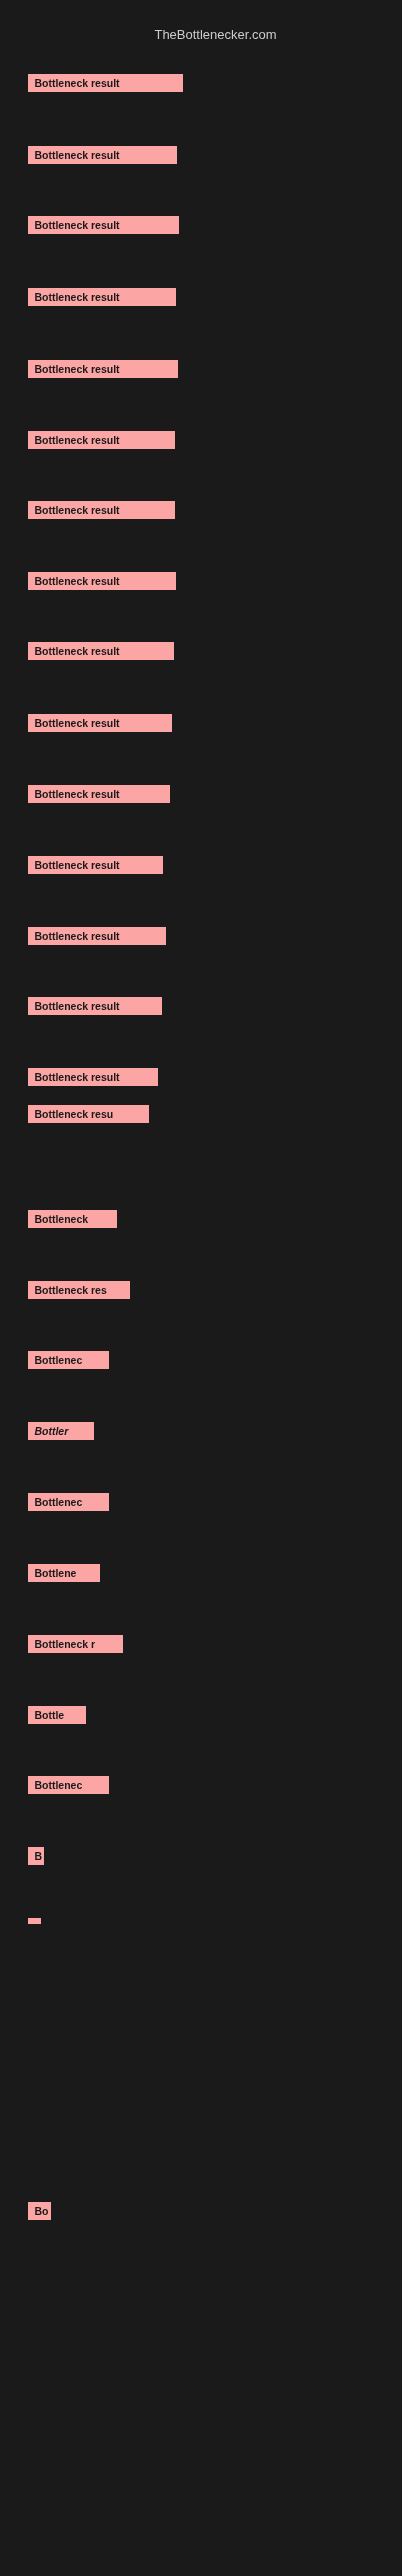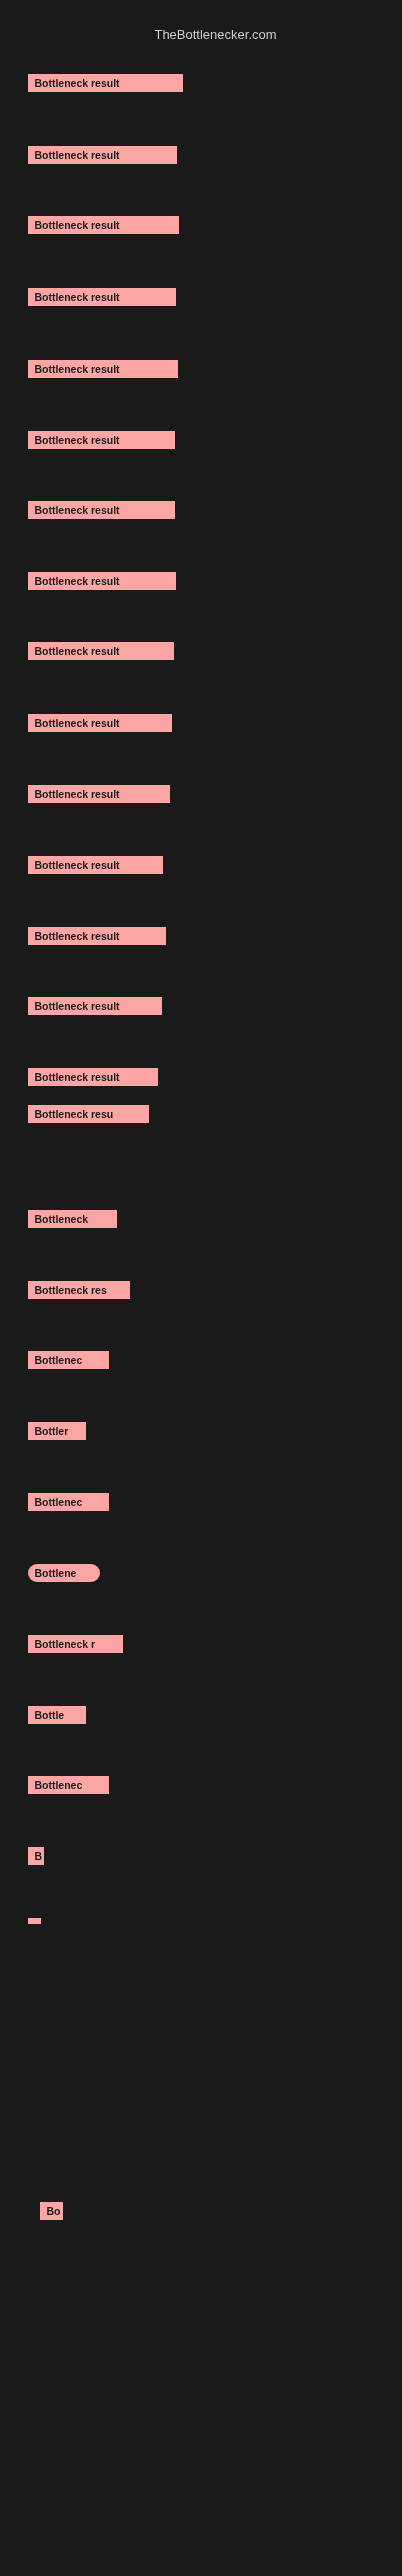--- a/index.html
+++ b/index.html
@@ -59,23 +59,23 @@
     <div class="bottleneck-item" style="top: 686px; left: 0px;"><span class="bottleneck-label" style="max-width: 144px; width: 144px;">Bottleneck result</span></div>
     <div class="bottleneck-item" style="top: 757px; left: 0px;"><span class="bottleneck-label" style="max-width: 142px; width: 142px;">Bottleneck result</span></div>
     <div class="bottleneck-item" style="top: 828px; left: 0px;"><span class="bottleneck-label" style="max-width: 135px; width: 135px;">Bottleneck result</span></div>
     <div class="bottleneck-item" style="top: 899px; left: 0px;"><span class="bottleneck-label" style="max-width: 138px; width: 138px;">Bottleneck result</span></div>
     <div class="bottleneck-item" style="top: 969px; left: 0px;"><span class="bottleneck-label" style="max-width: 134px; width: 134px;">Bottleneck result</span></div>
     <div class="bottleneck-item" style="top: 1040px; left: 0px;"><span class="bottleneck-label" style="max-width: 130px; width: 130px;">Bottleneck result</span></div>
     <div class="bottleneck-item" style="top: 1077px; left: 0px;"><span class="bottleneck-label" style="max-width: 121px; width: 121px;">Bottleneck resu</span></div>
     <div class="bottleneck-item" style="top: 1182px; left: 0px;"><span class="bottleneck-label" style="max-width: 89px; width: 107px;">Bottleneck</span></div>
     <div class="bottleneck-item" style="top: 1253px; left: 0px;"><span class="bottleneck-label" style="max-width: 113px; width: 102px;">Bottleneck res</span></div>
     <div class="bottleneck-item" style="top: 1323px; left: 0px;"><span class="bottleneck-label" style="max-width: 81px; width: 81px;">Bottlenec</span></div>
-    <div class="bottleneck-item" style="top: 1394px; left: 0px;"><span class="bottleneck-label" style="max-width: 66px; width: 58px;">Bottler</span></div>
+    <div class="bottleneck-item" style="top: 1394px; left: 0px;"><span class="bottleneck-label" style="max-width: 66px; width: 66px; font-style: italic;">Bottler</span></div>
     <div class="bottleneck-item" style="top: 1465px; left: 0px;"><span class="bottleneck-label" style="max-width: 81px; width: 81px;">Bottlenec</span></div>
-    <div class="bottleneck-item" style="top: 1536px; left: 0px;"><span class="bottleneck-label" style="max-width: 72px; width: 84px; border-radius: 9px;">Bottlene</span></div>
+    <div class="bottleneck-item" style="top: 1536px; left: 0px;"><span class="bottleneck-label" style="max-width: 72px; width: 84px;">Bottlene</span></div>
     <div class="bottleneck-item" style="top: 1607px; left: 0px;"><span class="bottleneck-label" style="max-width: 95px; width: 114px;">Bottleneck r</span></div>
     <div class="bottleneck-item" style="top: 1678px; left: 0px;"><span class="bottleneck-label" style="max-width: 58px; width: 68px;">Bottle</span></div>
     <div class="bottleneck-item" style="top: 1748px; left: 0px;"><span class="bottleneck-label" style="max-width: 81px; width: 81px;">Bottlenec</span></div>
     <div class="bottleneck-item" style="top: 1819px; left: 0px;"><span class="bottleneck-label" style="max-width: 16px; width: 16px;">B</span></div>
     <div class="bottleneck-item" style="top: 1890px; left: 0px;"><span class="bottleneck-label" style="max-width: 6.4px; width: 6.4px;"></span></div>
-    <div class="bottleneck-item" style="top: 2174px; left: 12px;"><span class="bottleneck-label" style="max-width: 22.5px; width: 22.5px;">Bo</span></div>
+    <div class="bottleneck-item" style="top: 2174px; left: 0px;"><span class="bottleneck-label" style="max-width: 22.5px; width: 22.5px;">Bo</span></div>
   </div>
 
 
 </body></html>

